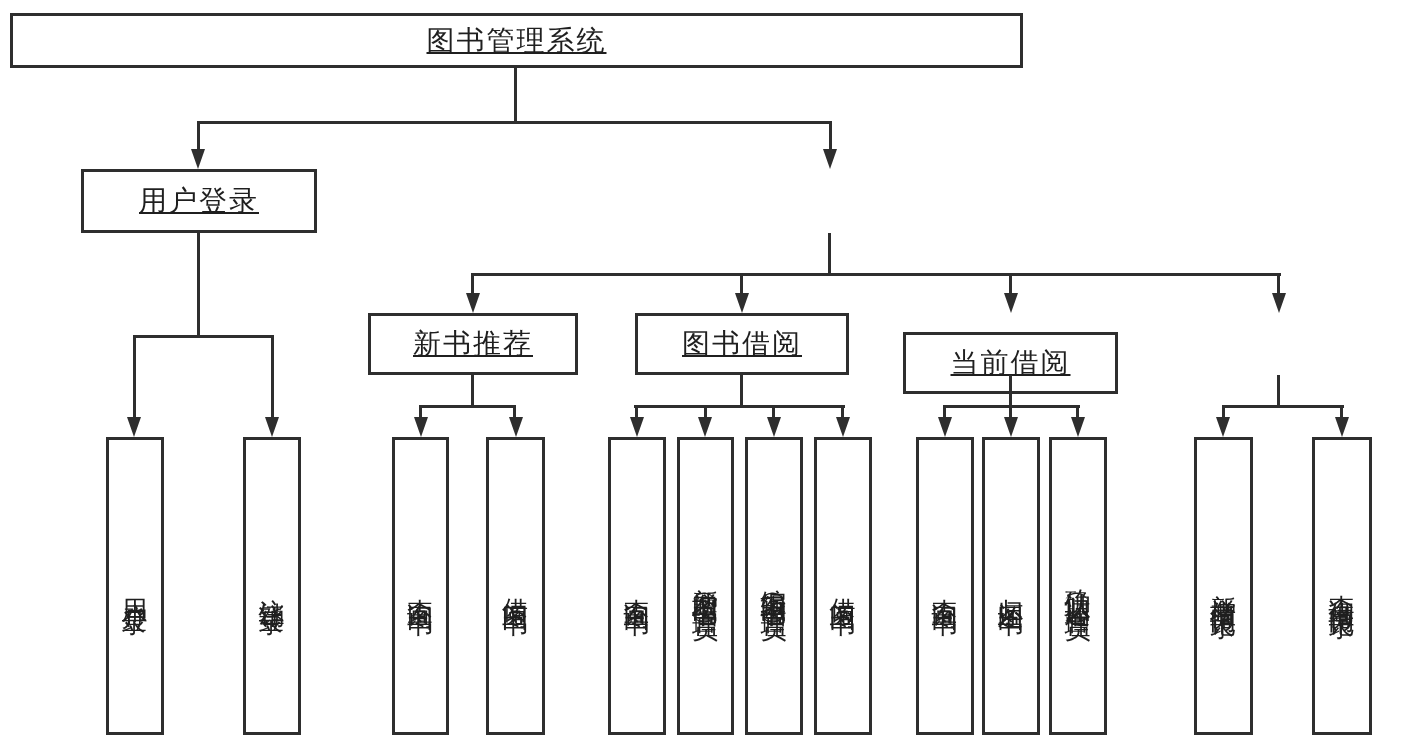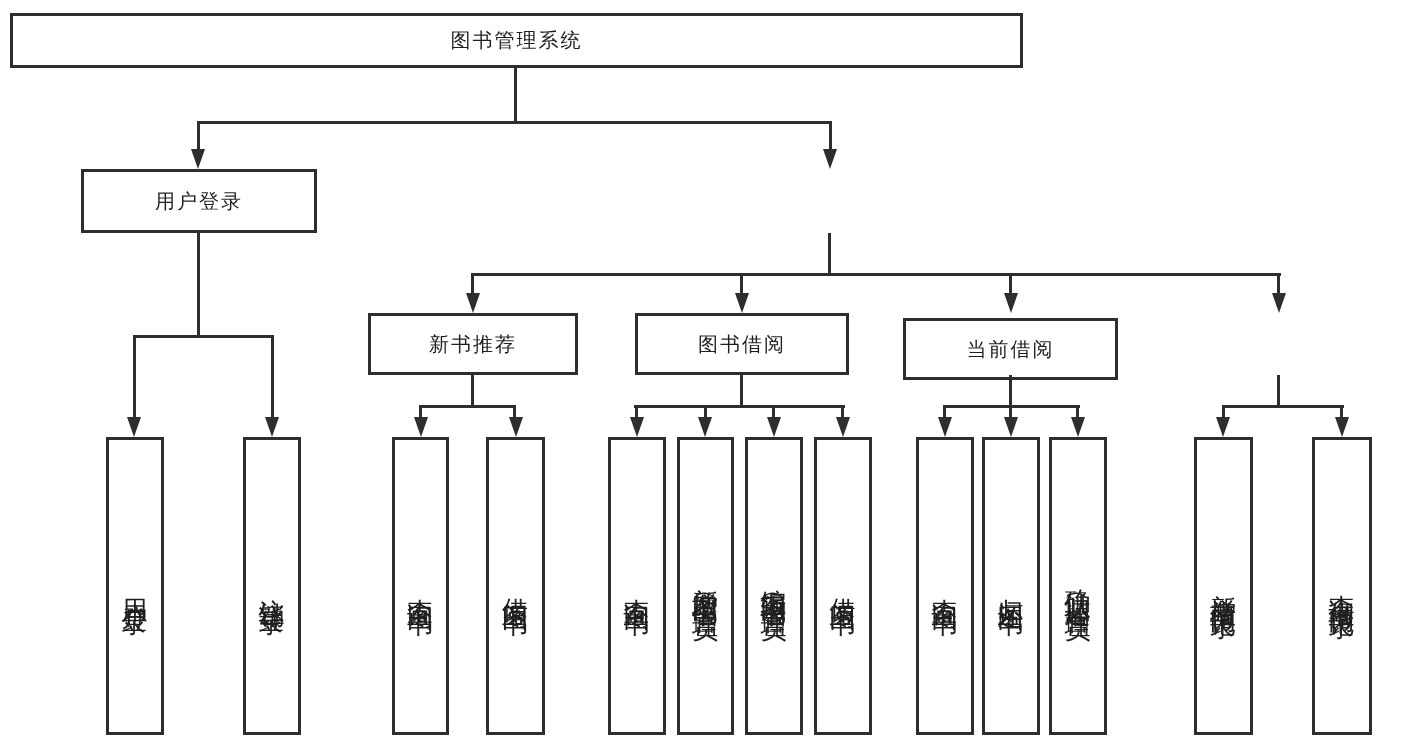--- a/index.html
+++ b/index.html
@@ -4,21 +4,21 @@
 <style>
   html,body{margin:0;padding:0;background:#ffffff;}
   .stage{
     position:relative;width:1405px;height:747px;background:#ffffff;overflow:hidden;
     font-family:"DejaVu Sans","Liberation Sans",sans-serif;color:#1f1f1f;
   }
   .node{
     position:absolute;box-sizing:border-box;border:3px solid #2e2e2e;background:#ffffff;
     display:flex;align-items:center;justify-content:center;
   }
-  .hnode{font-size:20px;letter-spacing:2px;font-weight:500;}
+  .hnode{font-size:28px;letter-spacing:2px;font-weight:500;text-decoration:underline;}
   .leaf{padding:4px 0;}
   .vtext{
     writing-mode:vertical-rl;text-orientation:mixed;
     font-size:26px;letter-spacing:4px;line-height:1;font-weight:500;white-space:nowrap;
   }
   .line{position:absolute;background:#2e2e2e;}
   .arrow{
     position:absolute;width:0;height:0;
     border-left:7px solid transparent;border-right:7px solid transparent;
     border-top:20px solid #2e2e2e;
@@ -57,21 +57,21 @@
   <div class="line" style="left:740px;top:273px;width:3px;height:24px;"></div>
   <div class="line" style="left:1009px;top:273px;width:3px;height:24px;"></div>
   <div class="line" style="left:1277px;top:273px;width:3px;height:24px;"></div>
   <div class="arrow" style="left:466px;top:293px;"></div>
   <div class="arrow" style="left:735px;top:293px;"></div>
   <div class="arrow" style="left:1004px;top:293px;"></div>
   <div class="arrow" style="left:1272px;top:293px;"></div>
 
   <div class="node hnode" style="left:368px;top:313px;width:210px;height:62px;">新书推荐</div>
   <div class="node hnode" style="left:635px;top:313px;width:214px;height:62px;">图书借阅</div>
-  <div class="node hnode" style="left:903px;top:318px;width:215px;height:62px;">当前借阅</div>
+  <div class="node hnode" style="left:903px;top:332px;width:215px;height:62px;">当前借阅</div>
 
   <div class="line" style="left:471px;top:375px;width:3px;height:33px;"></div>
   <div class="line" style="left:419px;top:405px;width:97px;height:3px;"></div>
   <div class="line" style="left:419px;top:405px;width:3px;height:14px;"></div>
   <div class="line" style="left:513px;top:405px;width:3px;height:14px;"></div>
   <div class="arrow" style="left:414px;top:417px;"></div>
   <div class="arrow" style="left:509px;top:417px;"></div>
 
   <div class="line" style="left:740px;top:375px;width:3px;height:33px;"></div>
   <div class="line" style="left:634px;top:405px;width:211px;height:3px;"></div>

